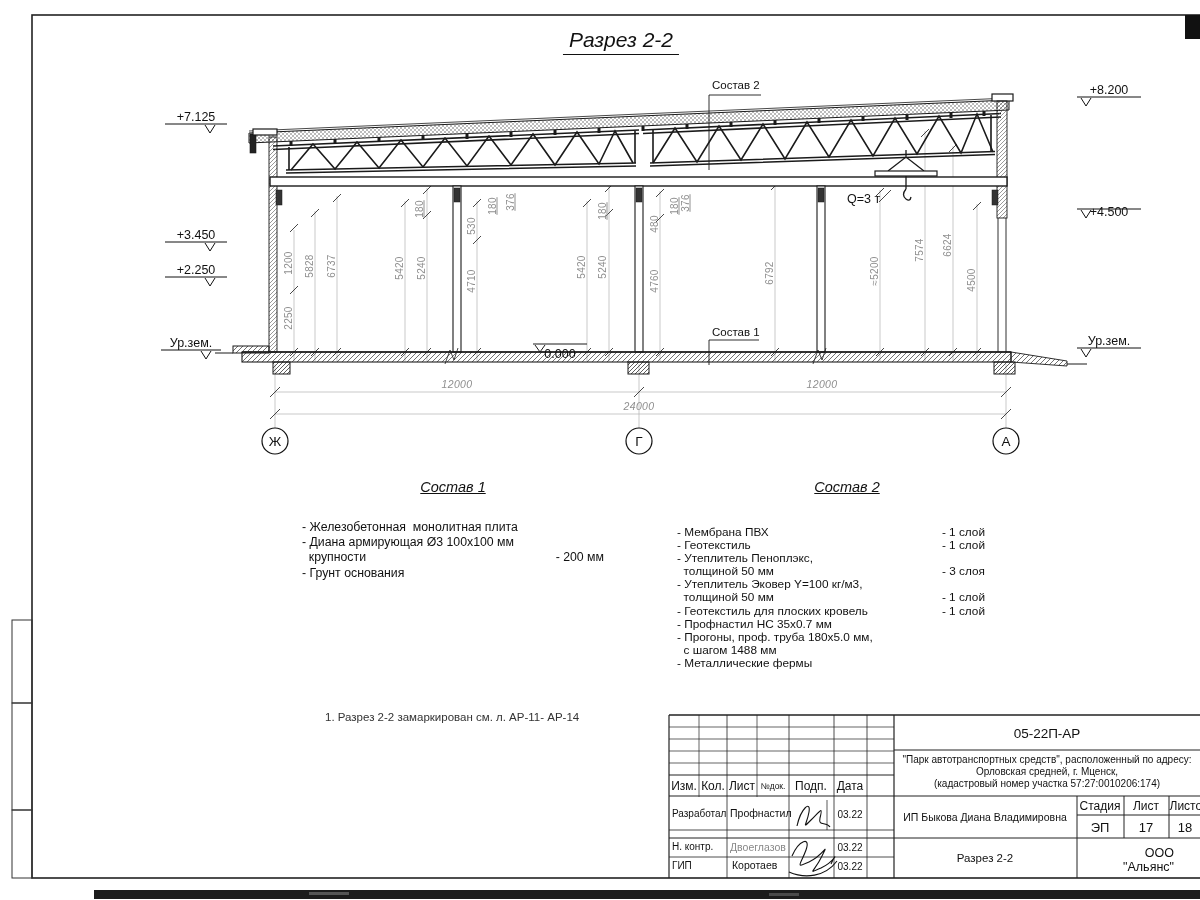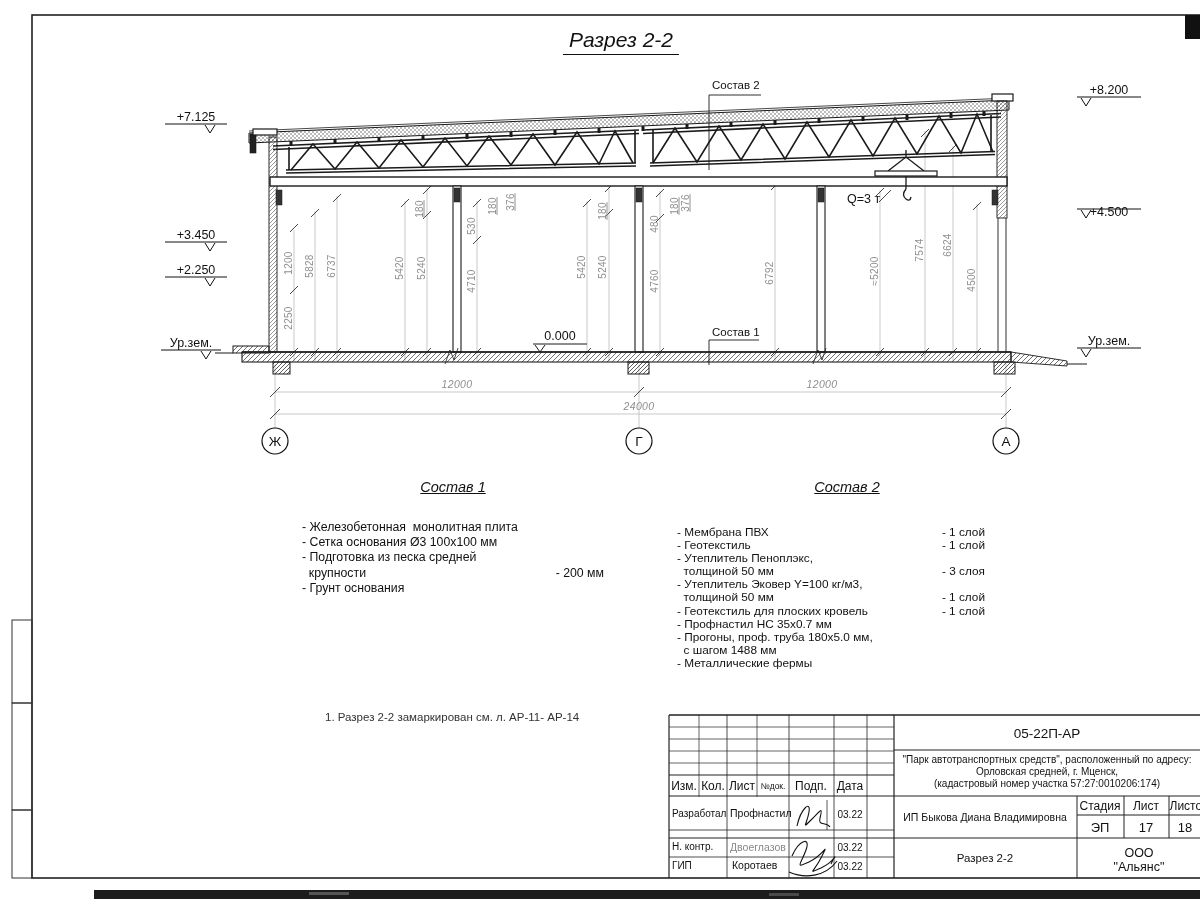--- a/index.html
+++ b/index.html
@@ -18,21 +18,21 @@
   .vd.u{text-decoration:underline;}
   .hd{position:absolute;transform:translate(-50%,-100%);font-size:10.5px;color:#8f8f8f;letter-spacing:.4px;font-style:italic;}
   .ax{position:absolute;transform:translate(-50%,-50%);font-size:13.5px;}
   .note{font-size:11.5px;color:#333;}
   .ch{font-size:14.5px;font-style:italic;transform:translate(-50%,0);text-decoration:underline;}
   .comp{position:absolute;}
   .comp .cl{display:flex;justify-content:space-between;white-space:pre;}
   #s1{left:293px;top:520px;width:302px;font-size:12.3px;line-height:15.2px;}
   #s2{left:668px;top:526px;width:308px;font-size:11.8px;line-height:13.1px;}
   .tb{position:absolute;}
-  .c{text-align:center;transform:translate(-50%,-50%);}
+  .c{text-align:right;transform:translate(-50%,-50%);}
 </style>
 </head>
 <body>
 
 <div id="sheet">
 
 <svg width="1200" height="900" viewBox="0 0 1200 900">
   <defs>
     <pattern id="xh" width="4" height="4" patternUnits="userSpaceOnUse">
       <path d="M0,0 L4,4 M4,0 L0,4" stroke="#777" stroke-width="0.5"></path>
@@ -186,21 +186,21 @@
 <div class="t title" style="left:612px;top:28px">Разрез 2-2</div>
 <div class="t note" style="left:316px;top:711px">1. Разрез 2-2 замаркирован см. л. АР-11- АР-14</div>
 
 <div class="t lvl" style="left:187px;top:110px">+7.125</div>
 <div class="t lvl" style="left:187px;top:228px">+3.450</div>
 <div class="t lvl" style="left:187px;top:263px">+2.250</div>
 <div class="t lvl" style="left:182px;top:336px">Ур.зем.</div>
 <div class="t lvl" style="left:1100px;top:83px">+8.200</div>
 <div class="t lvl" style="left:1100px;top:205px">+4.500</div>
 <div class="t lvl" style="left:1100px;top:334px">Ур.зем.</div>
-<div class="t zero" style="left:551px;top:329px">0.000</div>
+<div class="t zero" style="left:551px;top:347px">0.000</div>
 
 <div class="t flag" style="left:703px;top:79px">Состав 2</div>
 <div class="t flag" style="left:703px;top:326px">Состав 1</div>
 <div class="t crane" style="left:838px;top:192px">Q=3 т</div>
 
 <span class="vd" style="left:279px;top:263px">1200</span>
 <span class="vd" style="left:279px;top:318px">2250</span>
 <span class="vd" style="left:300px;top:266px">5828</span>
 <span class="vd" style="left:322px;top:266px">6737</span>
 <span class="vd u" style="left:410px;top:209px">180</span>
@@ -227,22 +227,21 @@
 <span class="hd" style="left:813px;top:390px">12000</span>
 <span class="hd" style="left:630px;top:412px">24000</span>
 
 <span class="ax" style="left:266px;top:441px">Ж</span>
 <span class="ax" style="left:630px;top:441px">Г</span>
 <span class="ax" style="left:997px;top:441px">А</span>
 
 <div class="t ch" style="left:444px;top:479px">Состав 1</div>
 <div class="comp" id="s1">
   <div class="cl"><span>- Железобетонная  монолитная плита</span><span></span></div>
-  <div class="cl"><span>- Сетка основания Ø3 100x100 мм</span><span></span></div>
-  <div class="cl"><span>- Подготовка из песка средней</span><span></span></div>
+  <div class="cl"><span>- Диана армирующая Ø3 100x100 мм</span><span></span></div>
   <div class="cl"><span>  крупности</span><span>- 200 мм</span></div>
   <div class="cl"><span>- Грунт основания</span><span></span></div>
 </div>
 
 <div class="t ch" style="left:838px;top:479px">Состав 2</div>
 <div class="comp" id="s2">
   <div class="cl"><span>- Мембрана ПВХ</span><span>- 1 слой</span></div>
   <div class="cl"><span>- Геотекстиль</span><span>- 1 слой</span></div>
   <div class="cl"><span>- Утеплитель Пеноплэкс,</span><span></span></div>
   <div class="cl"><span>  толщиной 50 мм</span><span>- 3 слоя</span></div>

